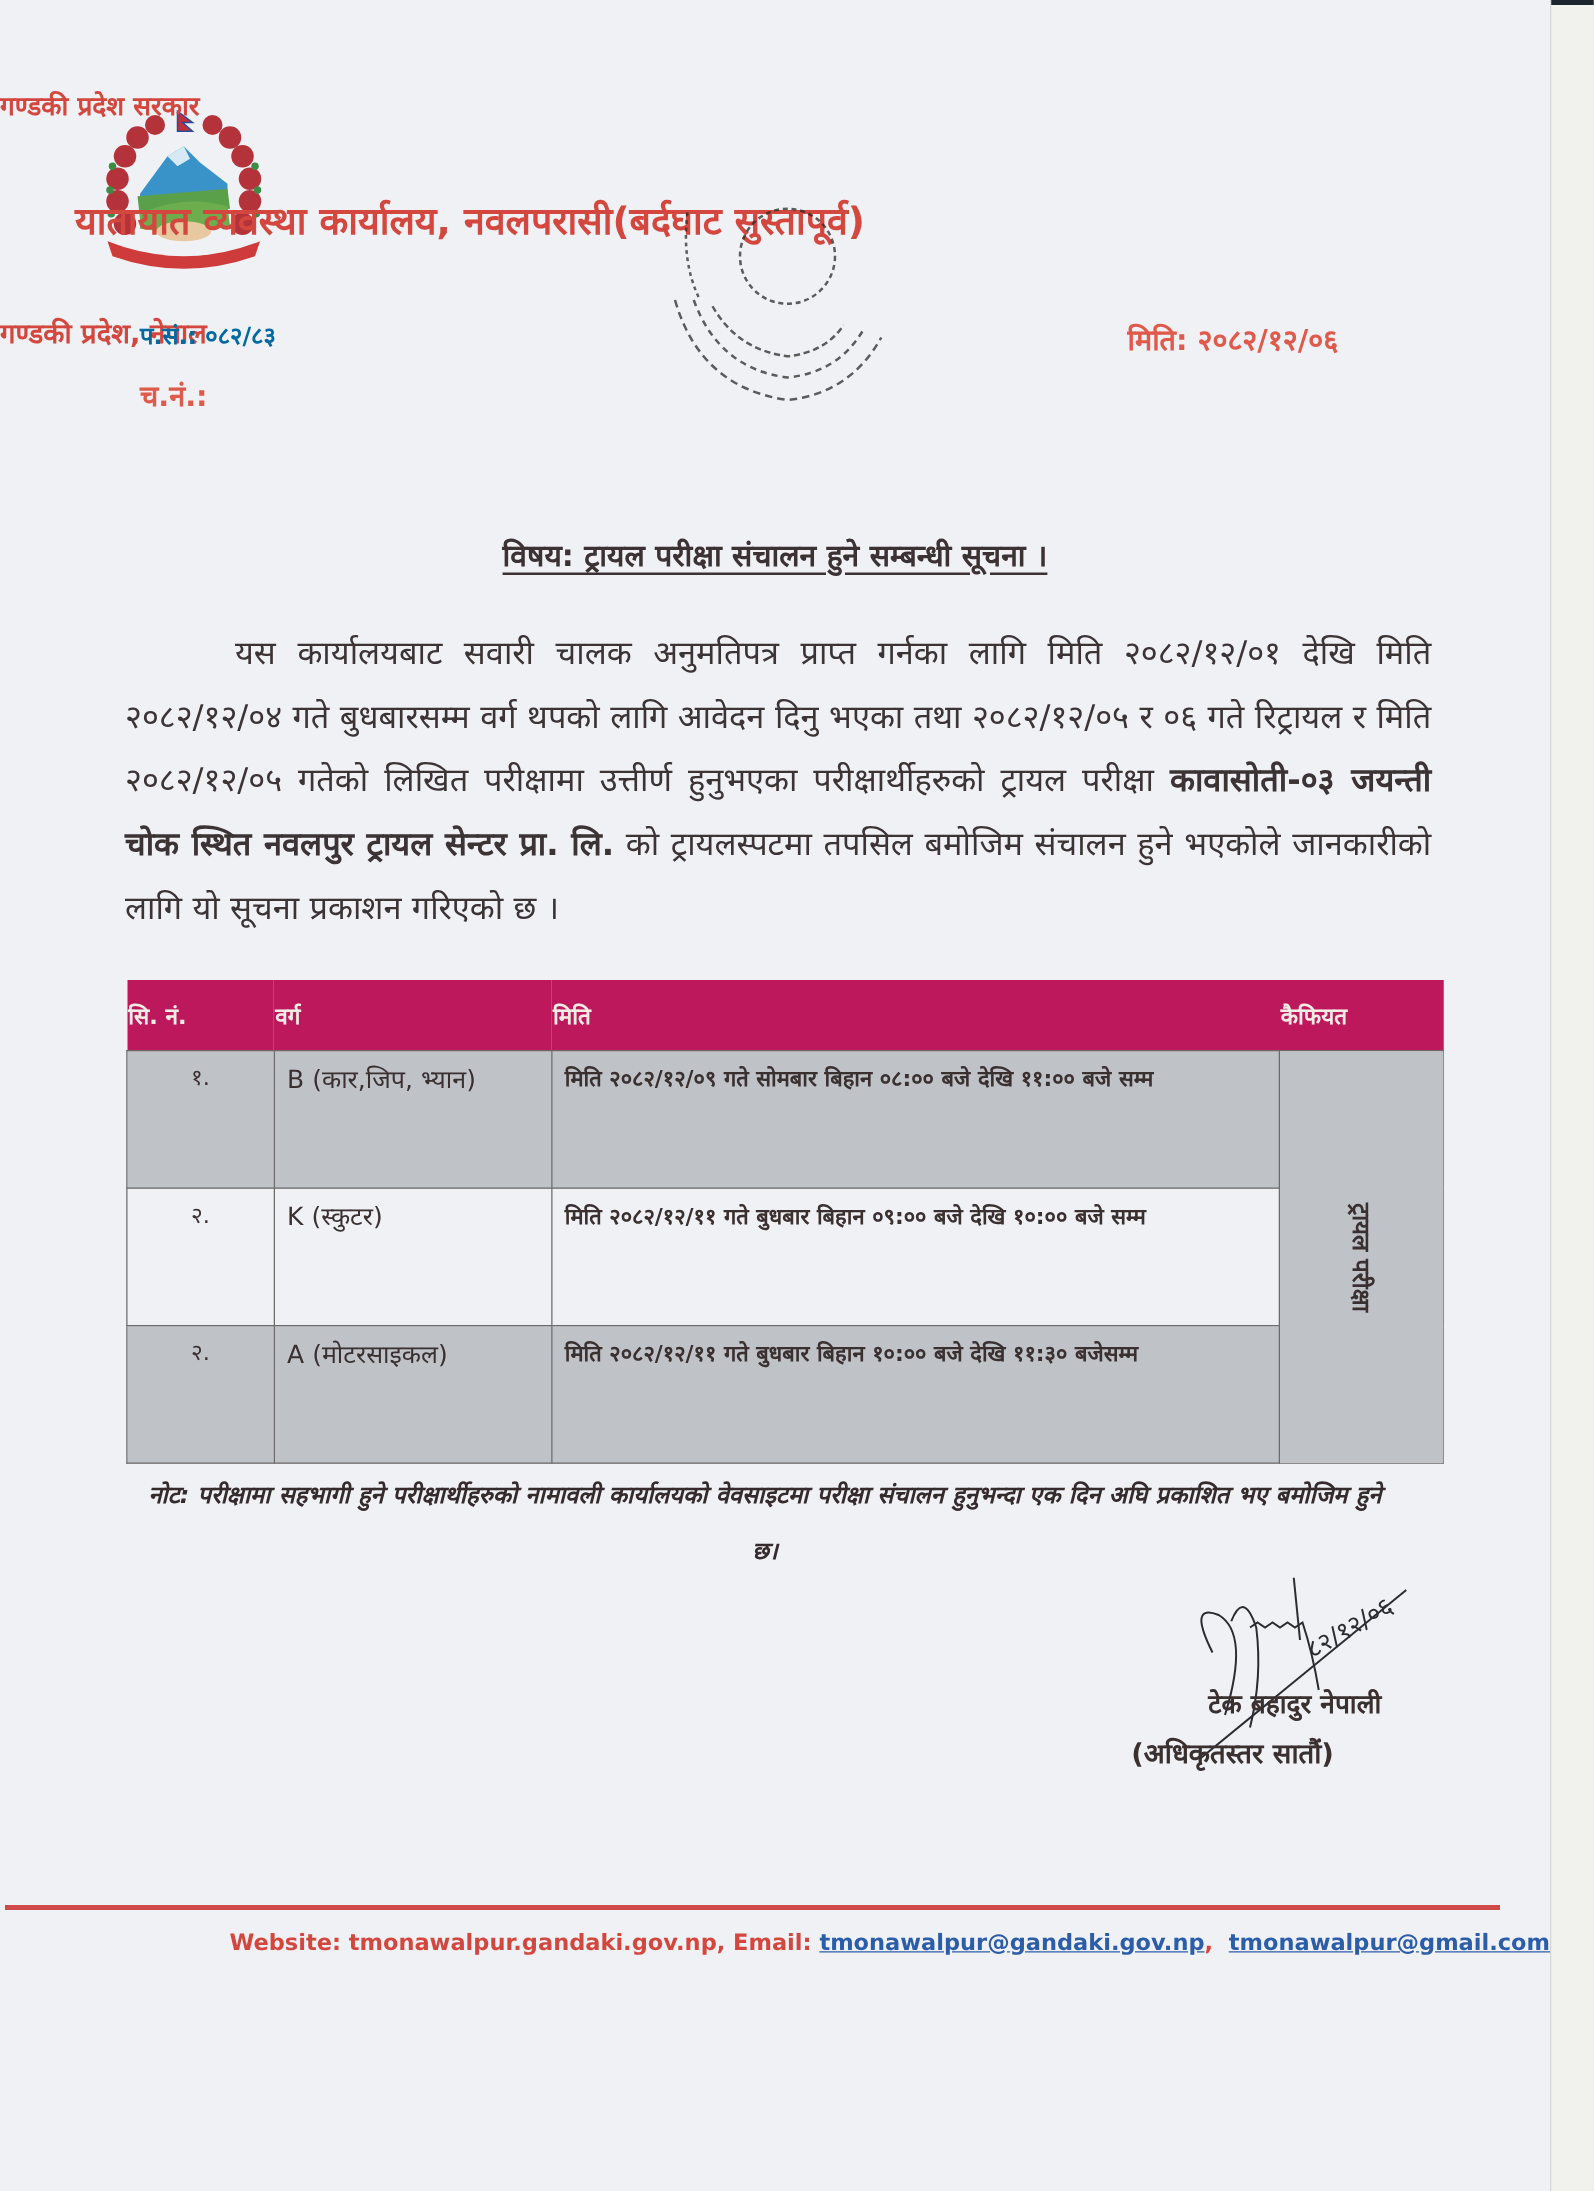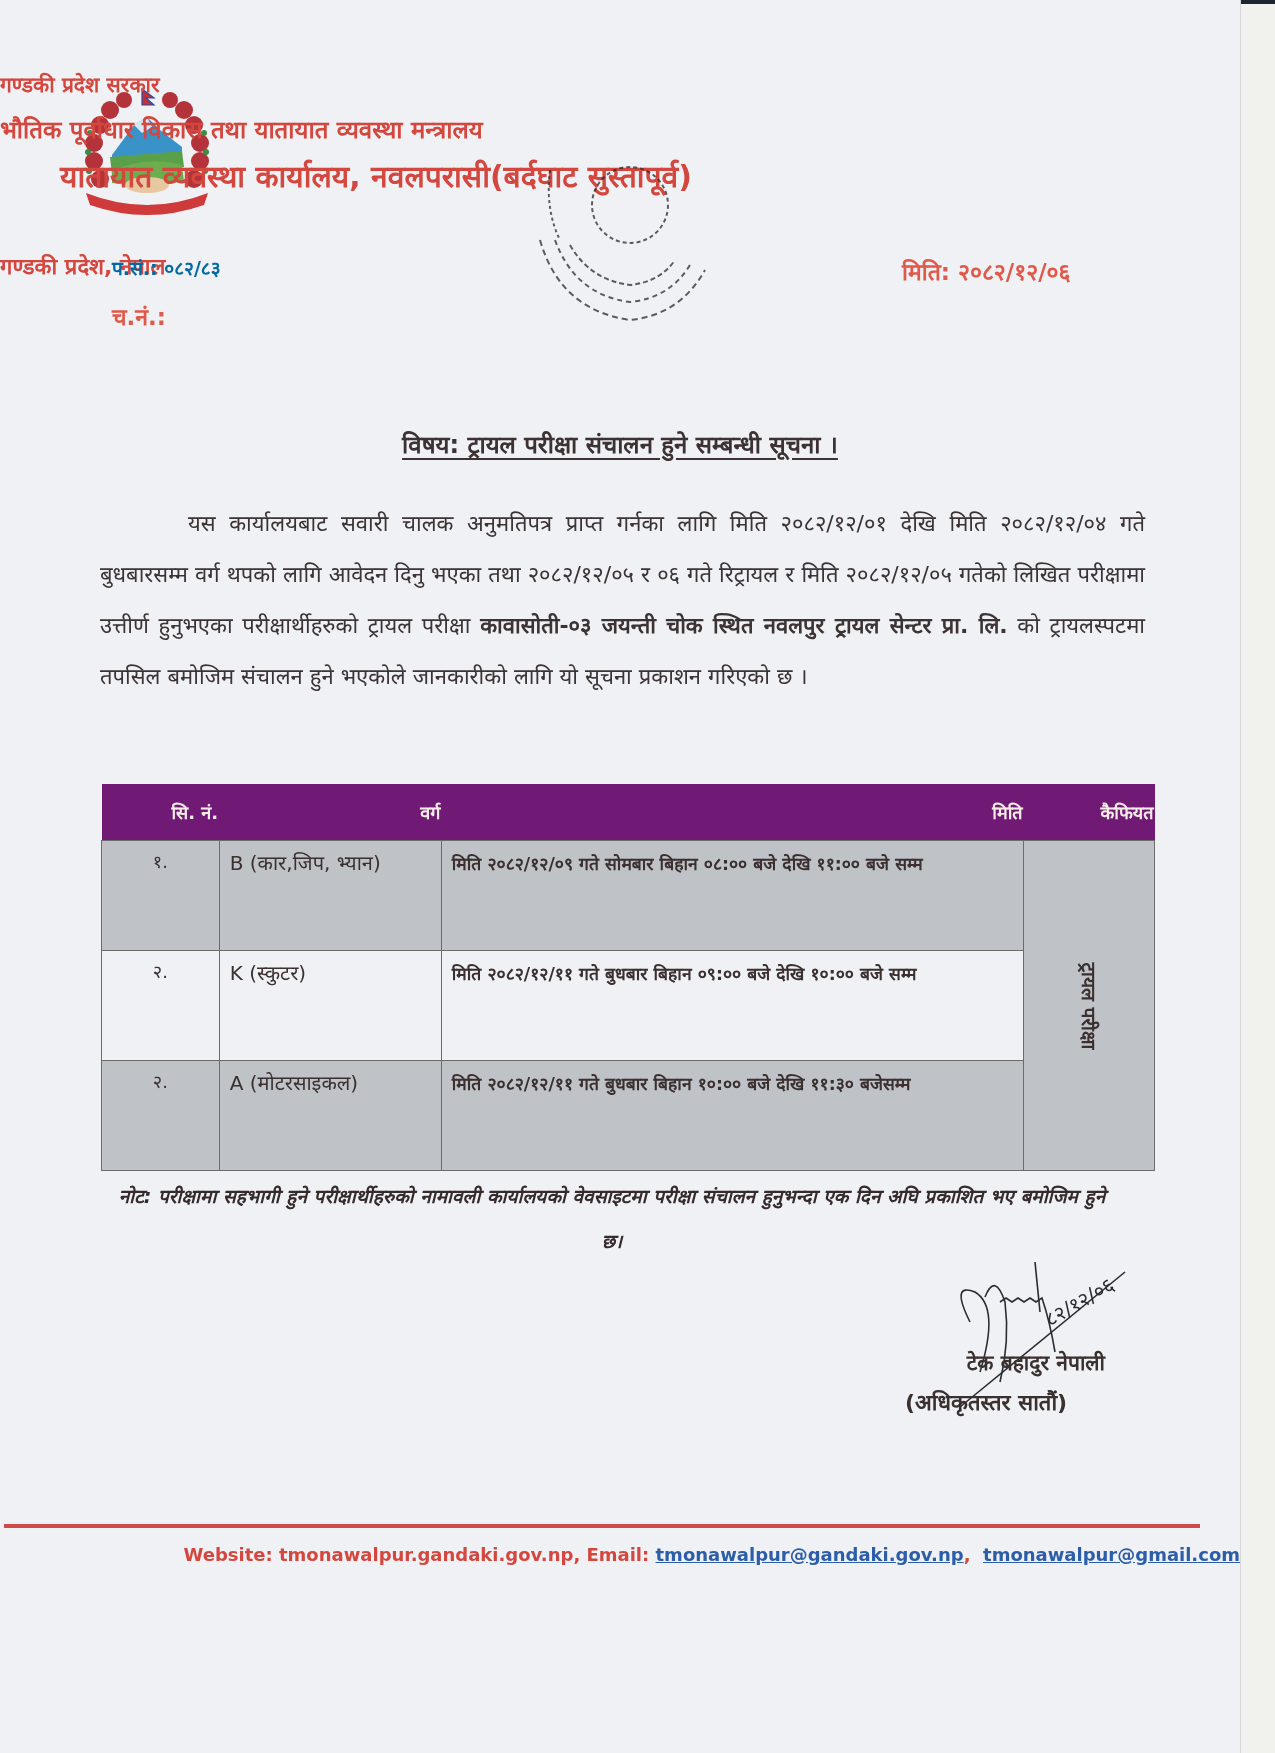--- a/index.html
+++ b/index.html
@@ -35,31 +35,31 @@
   .cha { left:112px; top:300px; font-size:23px; font-weight:bold; color:#e05a4c; }
   .date { left:902px; top:255px; font-size:23px; font-weight:bold; color:#e05a4c; }
 
   .subject {
     left:0; width:1240px; top:427px; text-align:center;
     font-size:24px; font-weight:bold; color:#3c3233;
   }
   .subject span { text-decoration:underline; text-underline-offset:5px; }
 
   .body-text {
-    left:100px; top:498px; width:1045px; font-size:22px; line-height:51px;
+    left:100px; top:498px; width:1045px; font-size:26px; line-height:51px;
     text-align:justify; color:#3b3334;
   }
   .body-text .indent { display:inline-block; width:88px; }
   .body-text b { font-weight:bold; }
 
   
   .tbl { left:101px; top:784px; width:1054px; border-collapse:collapse; font-size:18px; }
   .tbl th {
-    background:#701a75; color:#f3ece4; font-weight:bold; height:54px;
-    border:none; text-align:right;
+    background:#be185d; color:#f3ece4; font-weight:bold; height:54px;
+    border:none; text-align:left;
   }
   .tbl td { border:1px solid #6d6a6a; vertical-align:top; padding:8px 10px; height:93px; color:#3b3030; }
   .tbl tr.shade td { background:#bfc3c8; }
   .tbl tr.plain td { background:#eff1f4; }
   .tbl td.num { text-align:center; width:95px; }
   .tbl td.cat { width:198px; font-size:20px; }
   .tbl td.date-cell { width:553px; font-weight:bold; font-size:17.5px; line-height:31px; }
   .tbl td.remark { background:#bfc3c8 !important; width:128px; position:relative; vertical-align:middle; padding:0; }
   .remark-text {
     position:absolute; left:50%; top:50%; transform:translate(-50%,-50%) rotate(90deg);
@@ -113,21 +113,20 @@
     <path d="M70 4 L70 20 L82 20 L74 13 L82 13 Z" fill="#c0303a" stroke="#2c4a9a" stroke-width="1.2"></path>
     <path d="M40 70 L62 40 L75 32 L88 45 L110 62 L110 72 L40 72 Z" fill="#3a93c8"></path>
     <path d="M62 40 L75 32 L80 42 L70 48 Z" fill="#ffffff" opacity="0.8"></path>
     <path d="M38 72 L110 66 L112 82 L40 90 Z" fill="#5aa04a"></path>
     <path d="M40 86 Q75 70 110 80 L112 96 Q75 104 40 98 Z" fill="#6cae4e"></path>
     <ellipse cx="75" cy="100" rx="22" ry="8" fill="#e7c8a0"></ellipse>
     <path d="M14 108 Q75 132 136 108 L132 120 Q75 140 18 120 Z" fill="#cf3a3a"></path>
   </svg>
 
   <div class="abs hdr-line h1">गण्डकी प्रदेश सरकार</div>
-  <div class="abs hdr-line h2">भौतिक पूर्वाधार विकास तथा यातायात व्यवस्था मन्त्रालय</div>
   <div class="abs hdr-line h3">यातायात व्यवस्था कार्यालय, नवलपरासी(बर्दघाट सुस्तापूर्व)</div>
   <div class="abs hdr-line h4">गण्डकी प्रदेश, नेपाल</div>
 
   <svg class="abs stamp" viewBox="0 0 200 190">
     <g fill="none" stroke="#2a2a2a" stroke-width="2" opacity="0.75">
       <circle cx="110" cy="55" r="38" stroke-dasharray="4 3"></circle>
       <path d="M20 90 Q40 160 110 170 Q160 165 185 120" stroke-dasharray="6 4"></path>
       <path d="M35 90 Q55 145 110 152 Q150 148 170 115" stroke-dasharray="5 4"></path>
       <path d="M50 95 Q70 130 110 135 Q140 132 155 110" stroke-dasharray="5 3"></path>
       <path d="M30 20 Q25 60 40 90" stroke-dasharray="3 3"></path>

